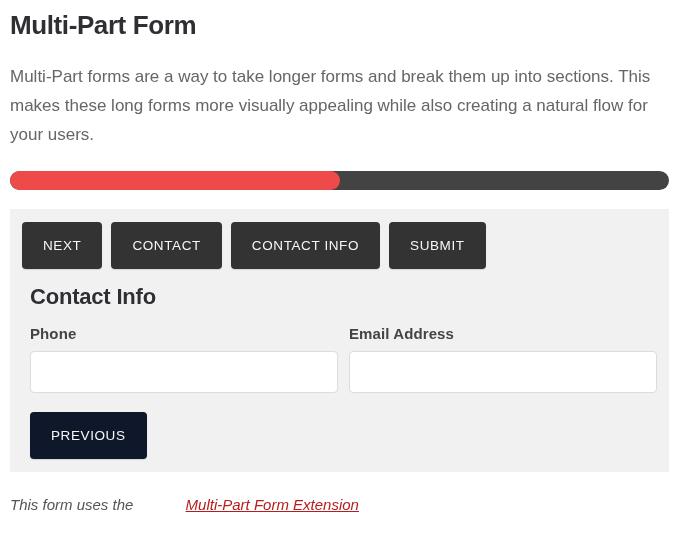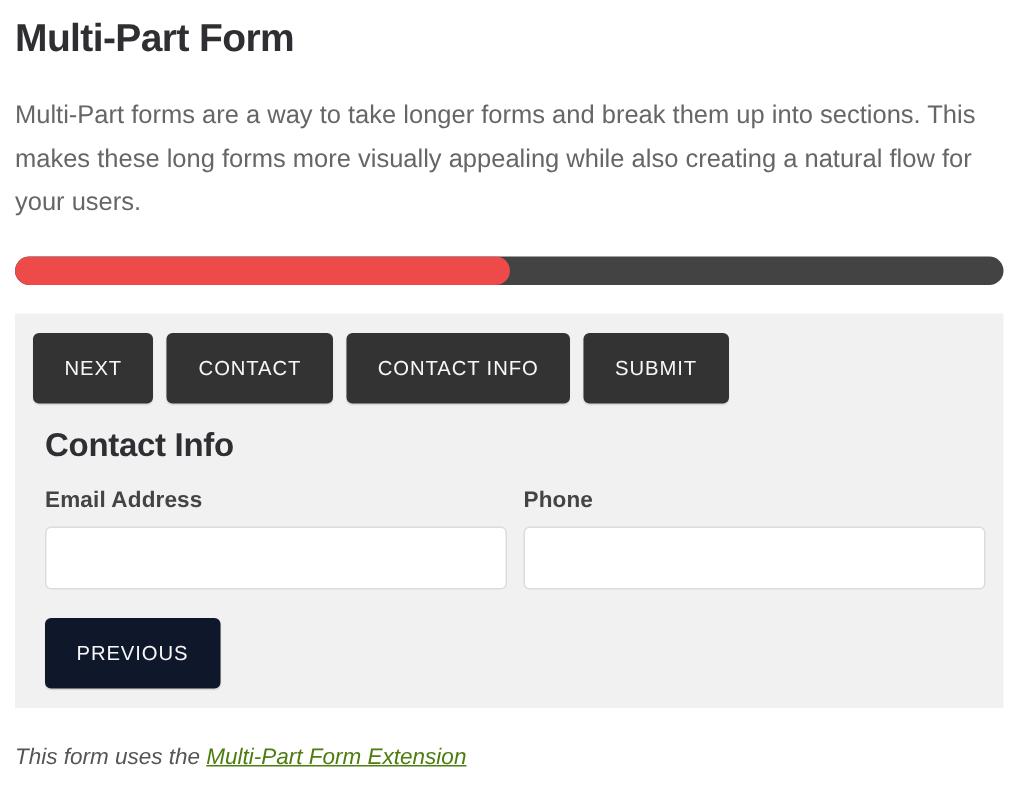--- a/index.html
+++ b/index.html
@@ -155,23 +155,24 @@
   }
 
   
   .footer {
     padding-top: 24px;
     font-size: 15px;
     font-style: italic;
     color: #555555;
   }
   .footer a {
-    color: #4d7c0f;
+    color: #b91c1c;
     text-decoration: underline;
     font-style: italic;
+    margin-left: 48px;
   }
 </style>
 </head>
 <body>
 
 <div class="page">
 
   <h1 class="page-title">Multi-Part Form</h1>
 
   <p class="intro">Multi-Part forms are a way to take longer forms and break them up into sections. This makes these long forms more visually appealing while also creating a natural flow for your users.</p>
@@ -186,27 +187,27 @@
       <button class="tab">NEXT</button>
       <button class="tab">CONTACT</button>
       <button class="tab">CONTACT INFO</button>
       <button class="tab">SUBMIT</button>
     </div>
 
     <h2 class="section-title">Contact Info</h2>
 
     <div class="fields-row">
       <div class="field">
+        <label class="field-label">Phone</label>
+        <input class="field-input" type="text" placeholder="" style="">
+      </div>
+      <div class="field">
         <label class="field-label">Email Address</label>
         <input class="field-input" type="text" placeholder="" style="">
       </div>
-      <div class="field">
-        <label class="field-label">Phone</label>
-        <input class="field-input" type="text" placeholder="" style="">
-      </div>
     </div>
 
     <div class="nav-row">
       <button class="nav-btn">PREVIOUS</button>
     </div>
 
   </div>
 
   <div class="footer">
     <span>This form uses the </span><a href="#">Multi-Part Form Extension</a>

